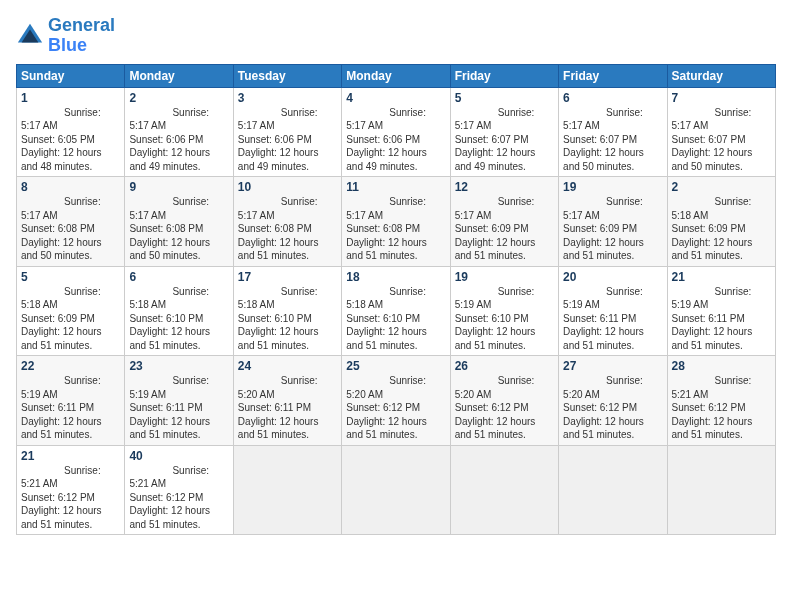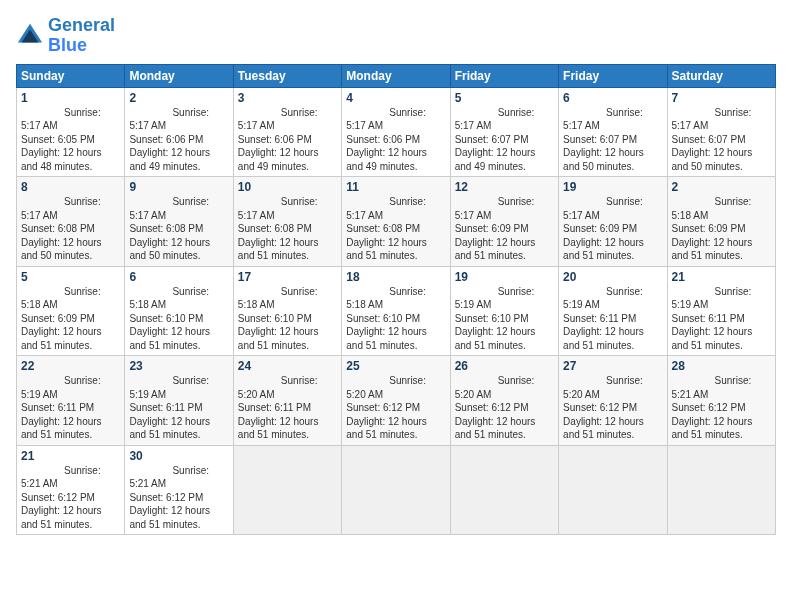--- a/index.html
+++ b/index.html
@@ -167,21 +167,21 @@
           <td><span class="day-number">22</span><span class="day-info">Sunrise: 5:19 AM<br>Sunset: 6:11 PM<br>Daylight: 12 hours and 51 minutes.</span></td>
           <td><span class="day-number">23</span><span class="day-info">Sunrise: 5:19 AM<br>Sunset: 6:11 PM<br>Daylight: 12 hours and 51 minutes.</span></td>
           <td><span class="day-number">24</span><span class="day-info">Sunrise: 5:20 AM<br>Sunset: 6:11 PM<br>Daylight: 12 hours and 51 minutes.</span></td>
           <td><span class="day-number">25</span><span class="day-info">Sunrise: 5:20 AM<br>Sunset: 6:12 PM<br>Daylight: 12 hours and 51 minutes.</span></td>
           <td><span class="day-number">26</span><span class="day-info">Sunrise: 5:20 AM<br>Sunset: 6:12 PM<br>Daylight: 12 hours and 51 minutes.</span></td>
           <td><span class="day-number">27</span><span class="day-info">Sunrise: 5:20 AM<br>Sunset: 6:12 PM<br>Daylight: 12 hours and 51 minutes.</span></td>
           <td><span class="day-number">28</span><span class="day-info">Sunrise: 5:21 AM<br>Sunset: 6:12 PM<br>Daylight: 12 hours and 51 minutes.</span></td>
         </tr>
         <tr class="row-odd">
           <td><span class="day-number">21</span><span class="day-info">Sunrise: 5:21 AM<br>Sunset: 6:12 PM<br>Daylight: 12 hours and 51 minutes.</span></td>
-          <td><span class="day-number">30</span><span class="day-info">Sunrise: 5:21 AM<br>Sunset: 6:12 PM<br>Daylight: 12 hours and 51 minutes.</span></td>
+          <td><span class="day-number">40</span><span class="day-info">Sunrise: 5:21 AM<br>Sunset: 6:12 PM<br>Daylight: 12 hours and 51 minutes.</span></td>
           <td class="empty-cell"></td>
           <td class="empty-cell"></td>
           <td class="empty-cell"></td>
           <td class="empty-cell"></td>
           <td class="empty-cell"></td>
         </tr>
       </tbody>
   </table>
 </div>
 

